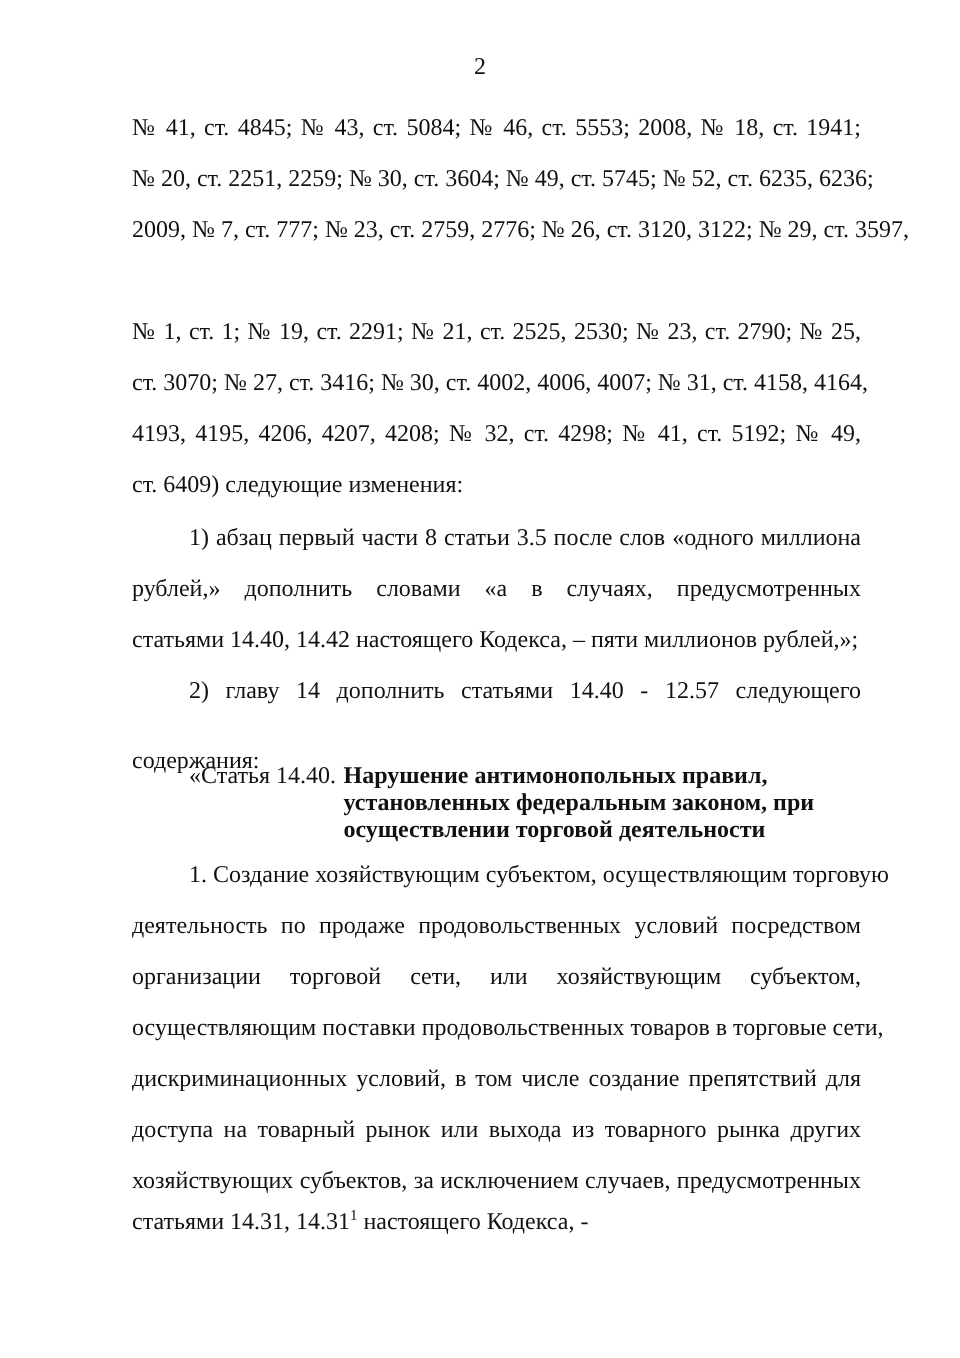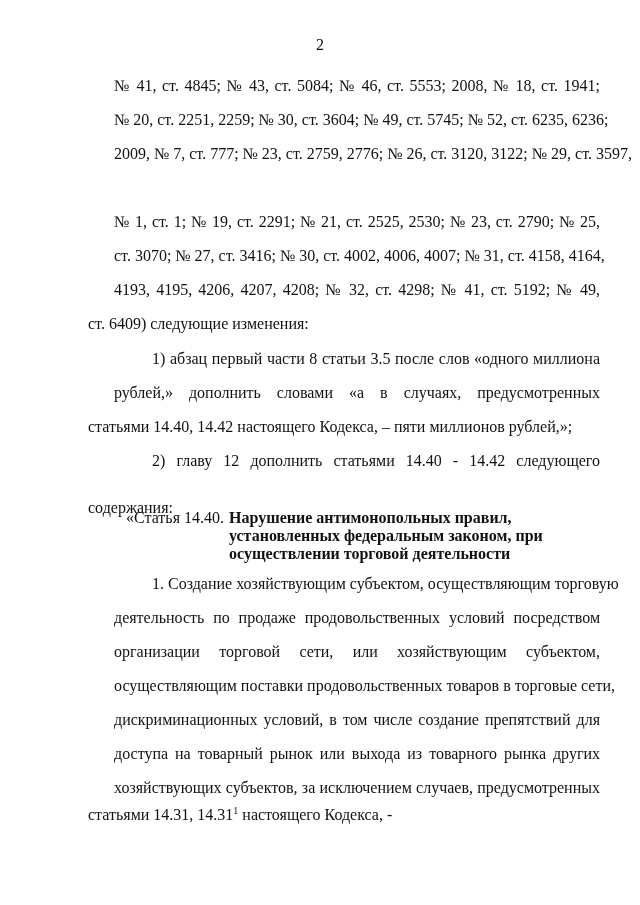--- a/index.html
+++ b/index.html
@@ -11,21 +11,21 @@
     font-size: 16px;
   }
   .page-number {
     position: absolute; top: 36px; left: 0; width: 640px; text-align: center;
     font-size: 16px;
   }
   .line {
     position: absolute; left: 88px; width: 486px; height: 20px; line-height: 20px;
     white-space: nowrap;
   }
-  .justify { text-align: justify; text-align-last: justify; margin-left: 26px; }
+  .justify { text-align: justify; text-align-last: justify; }
   .indent { left: 126px; width: 448px; }
   .article-head {
     position: absolute; left: 126px; top: 495px; width: 470px;
     font-size: 16px; line-height: 18px;
   }
   .article-label { position: absolute; left: 0; top: 0; white-space: nowrap; }
   .article-title {
     position: absolute; left: 103px; top: 0; width: 270px; font-weight: bold;
   }
   .article-title div { white-space: nowrap; height: 18px; text-align: right; }
@@ -43,21 +43,21 @@
   <div class="line justify" style="top:144px">2009, № 7, ст. 777; № 23, ст. 2759, 2776; № 26, ст. 3120, 3122; № 29, ст. 3597,</div>
   <div class="line justify" style="top:212px">№ 1, ст. 1; № 19, ст. 2291; № 21, ст.  2525,  2530;  № 23, ст. 2790; № 25,</div>
   <div class="line justify" style="top:246px">ст. 3070; № 27, ст. 3416; № 30, ст. 4002, 4006, 4007;  № 31, ст. 4158, 4164,</div>
   <div class="line justify" style="top:280px">4193, 4195, 4206, 4207, 4208; № 32, ст. 4298; № 41, ст. 5192; № 49,</div>
   <div class="line" style="top:314px">ст. 6409) следующие изменения:</div>
 
   <div class="line justify indent" style="top:349px">1)  абзац первый части 8 статьи 3.5 после слов «одного миллиона</div>
   <div class="line justify" style="top:383px">рублей,»  дополнить  словами  «а  в  случаях,  предусмотренных</div>
   <div class="line" style="top:417px">статьями 14.40, 14.42 настоящего Кодекса, – пяти миллионов рублей,»;</div>
 
-  <div class="line justify indent" style="top:451px">2)  главу  12  дополнить  статьями 14.40  -  14.42  следующего</div>
+  <div class="line justify indent" style="top:451px">2)  главу  14  дополнить  статьями 14.40  -  12.57  следующего</div>
   <div class="line" style="top:485px; top:476px;margin-top:22px;">содержания:</div>
 
   <div class="article-head" style="top:509px">
     <div class="article-label">«Статья 14.40.</div>
     <div class="article-title">
       <div class="t1">Нарушение  антимонопольных  правил,</div>
       <div>установленных федеральным законом, при</div>
       <div>осуществлении торговой  деятельности</div>
     </div>
   </div>

